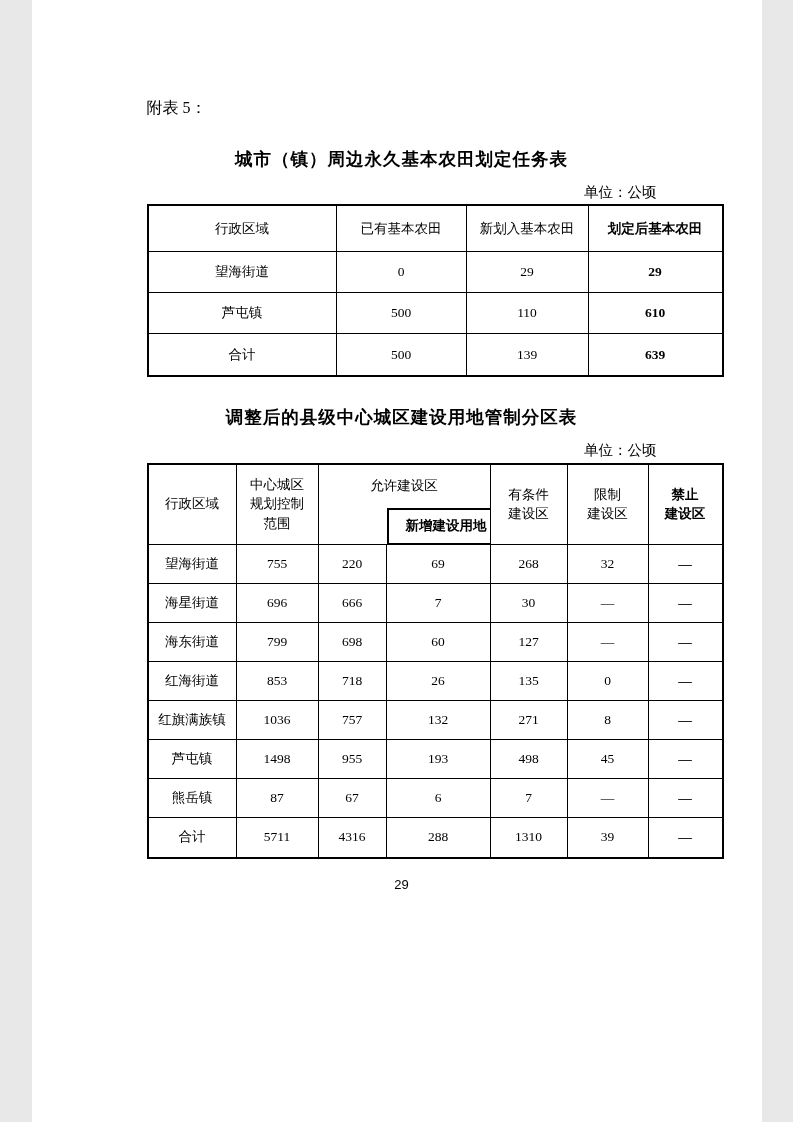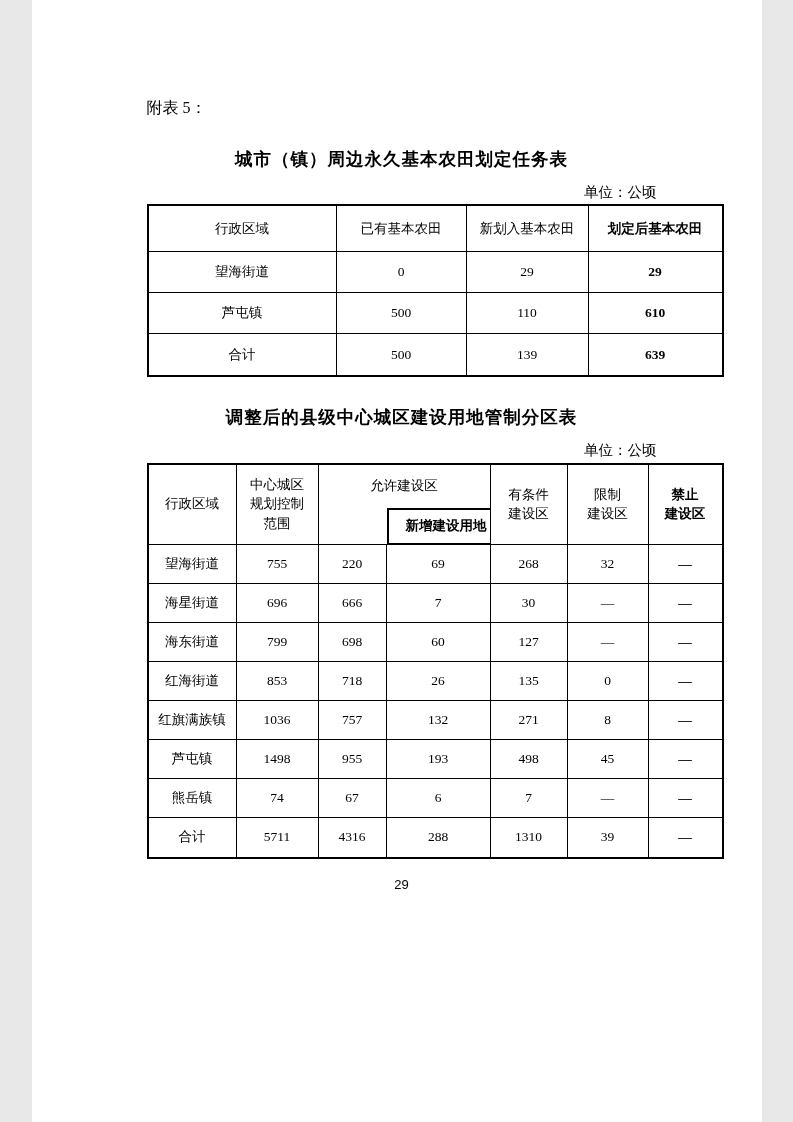--- a/index.html
+++ b/index.html
@@ -213,21 +213,21 @@
           <td>芦屯镇</td>
           <td>1498</td>
           <td>955</td>
           <td>193</td>
           <td>498</td>
           <td>45</td>
           <td class="last-col">—</td>
         </tr>
         <tr>
           <td>熊岳镇</td>
-          <td>74</td>
+          <td>87</td>
           <td>67</td>
           <td>6</td>
           <td>7</td>
           <td>—</td>
           <td class="last-col">—</td>
         </tr>
         <tr>
           <td>合计</td>
           <td>5711</td>
           <td>4316</td>

